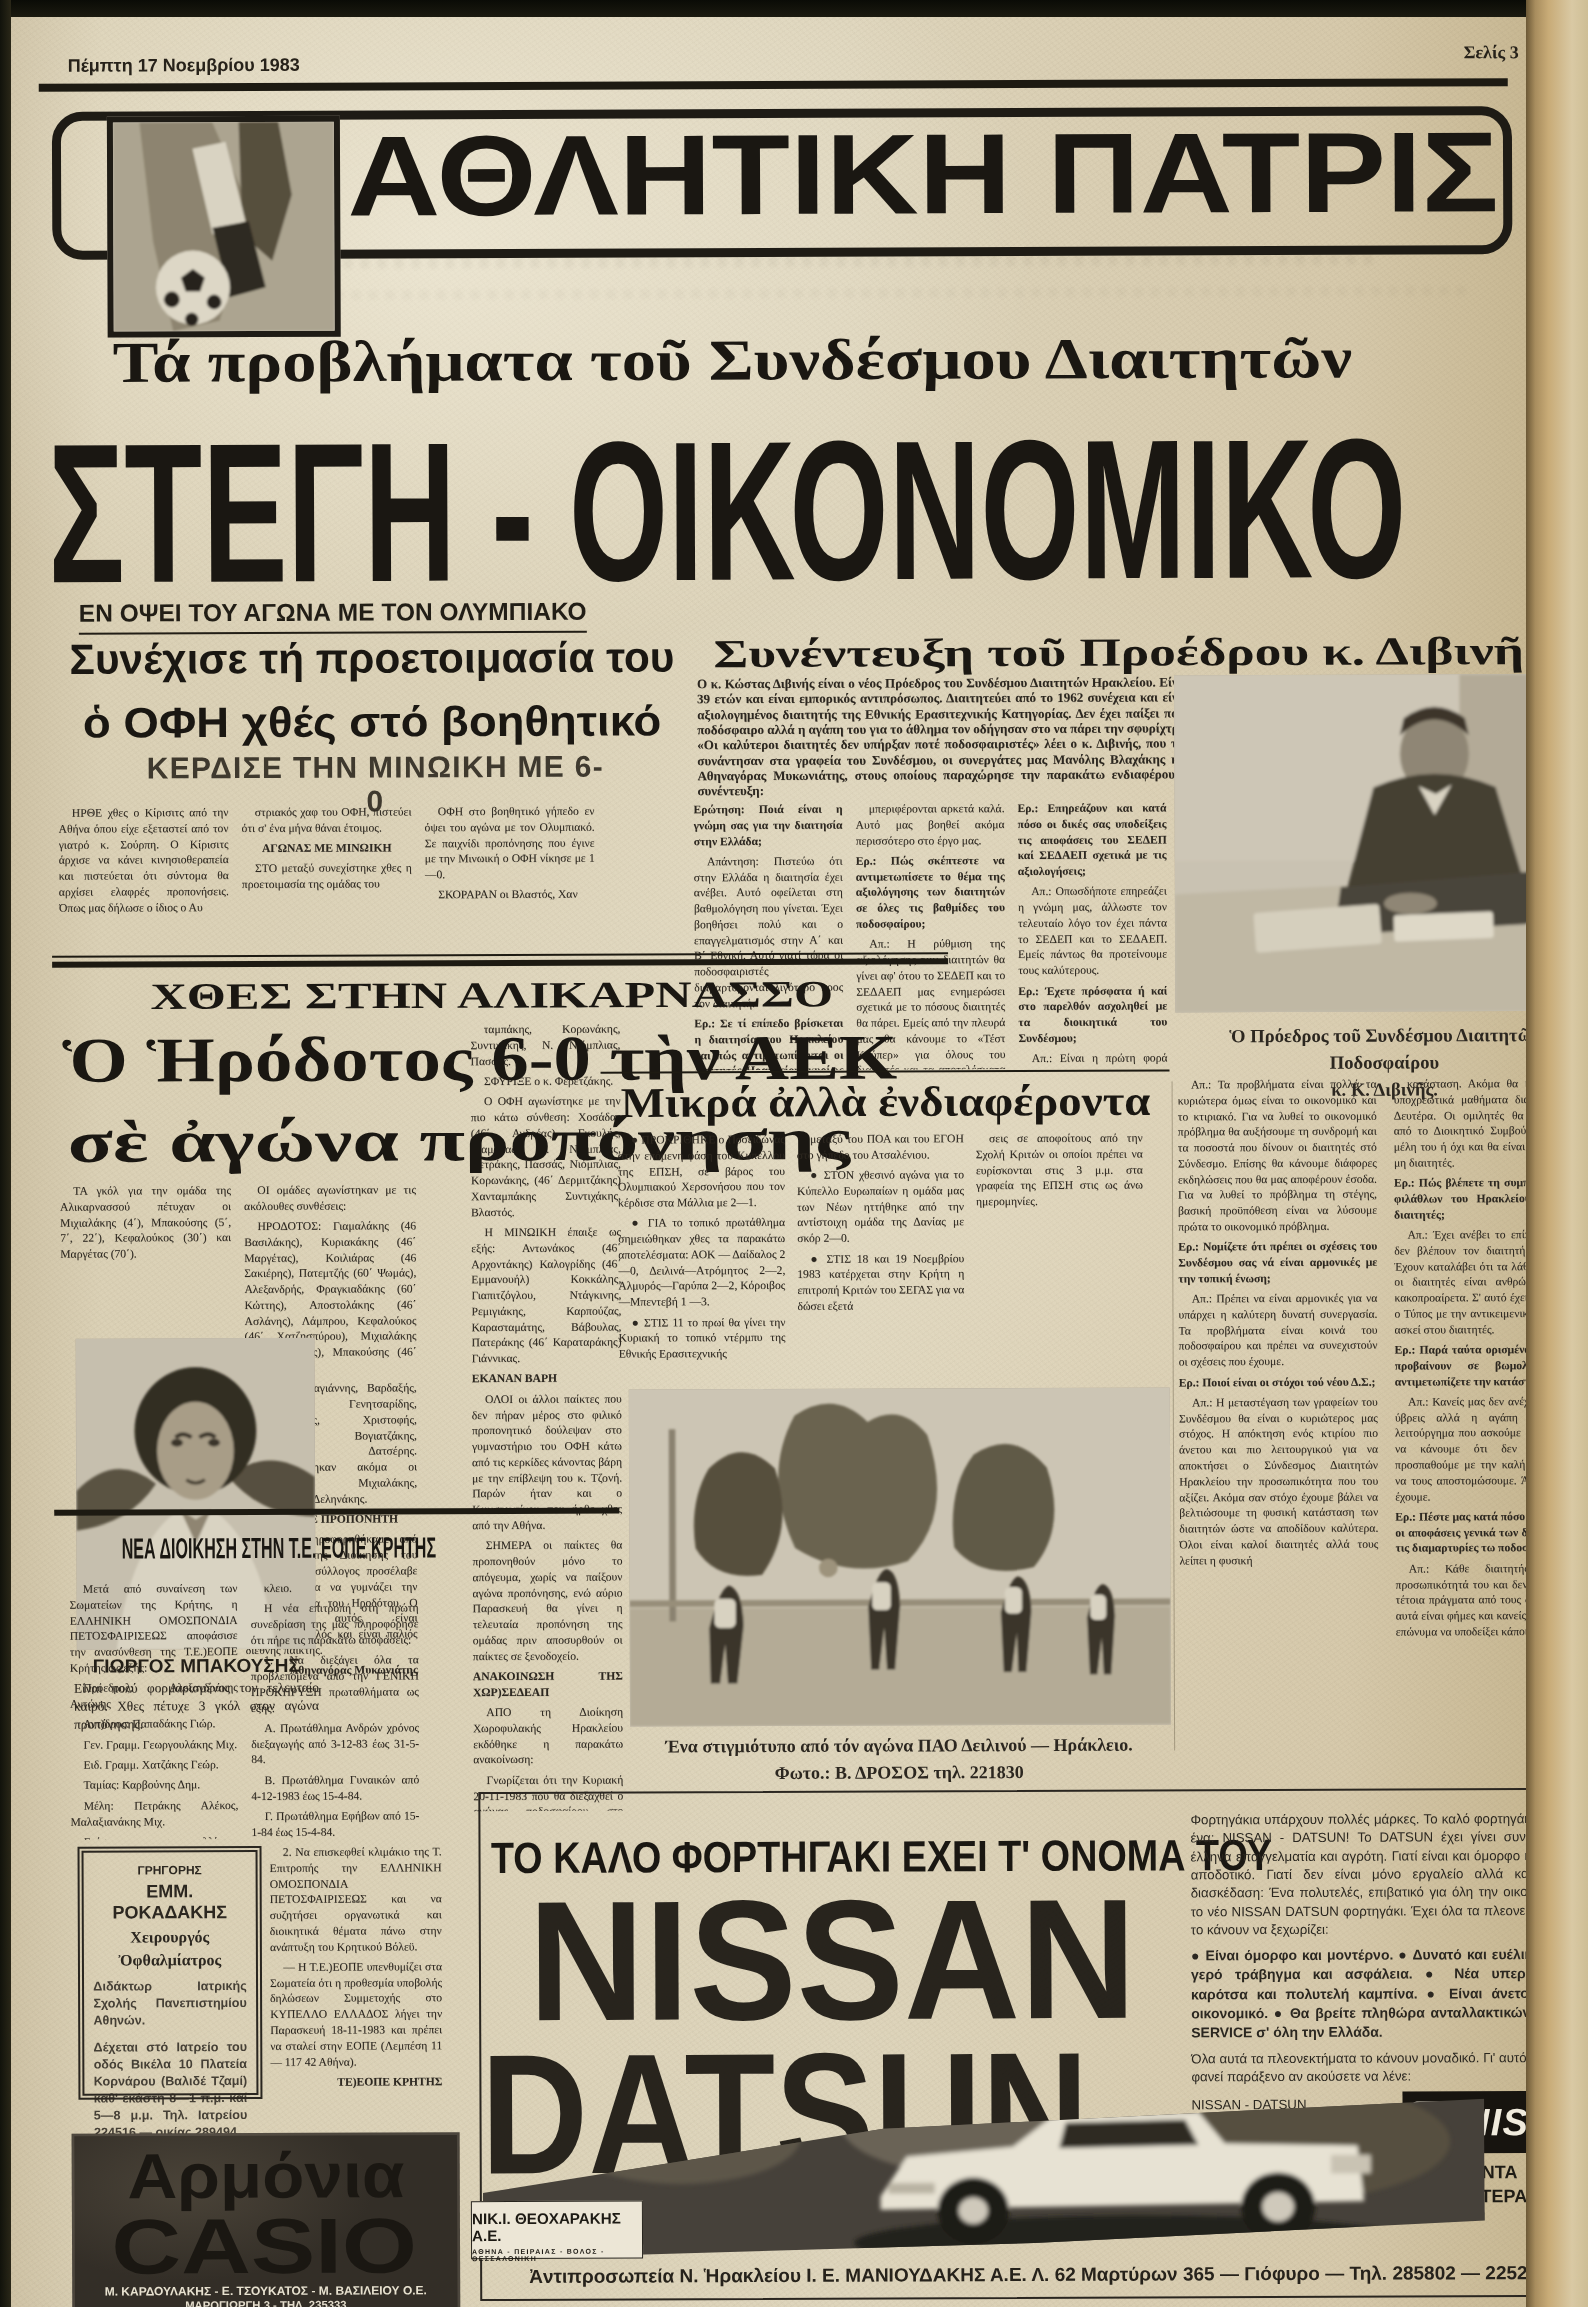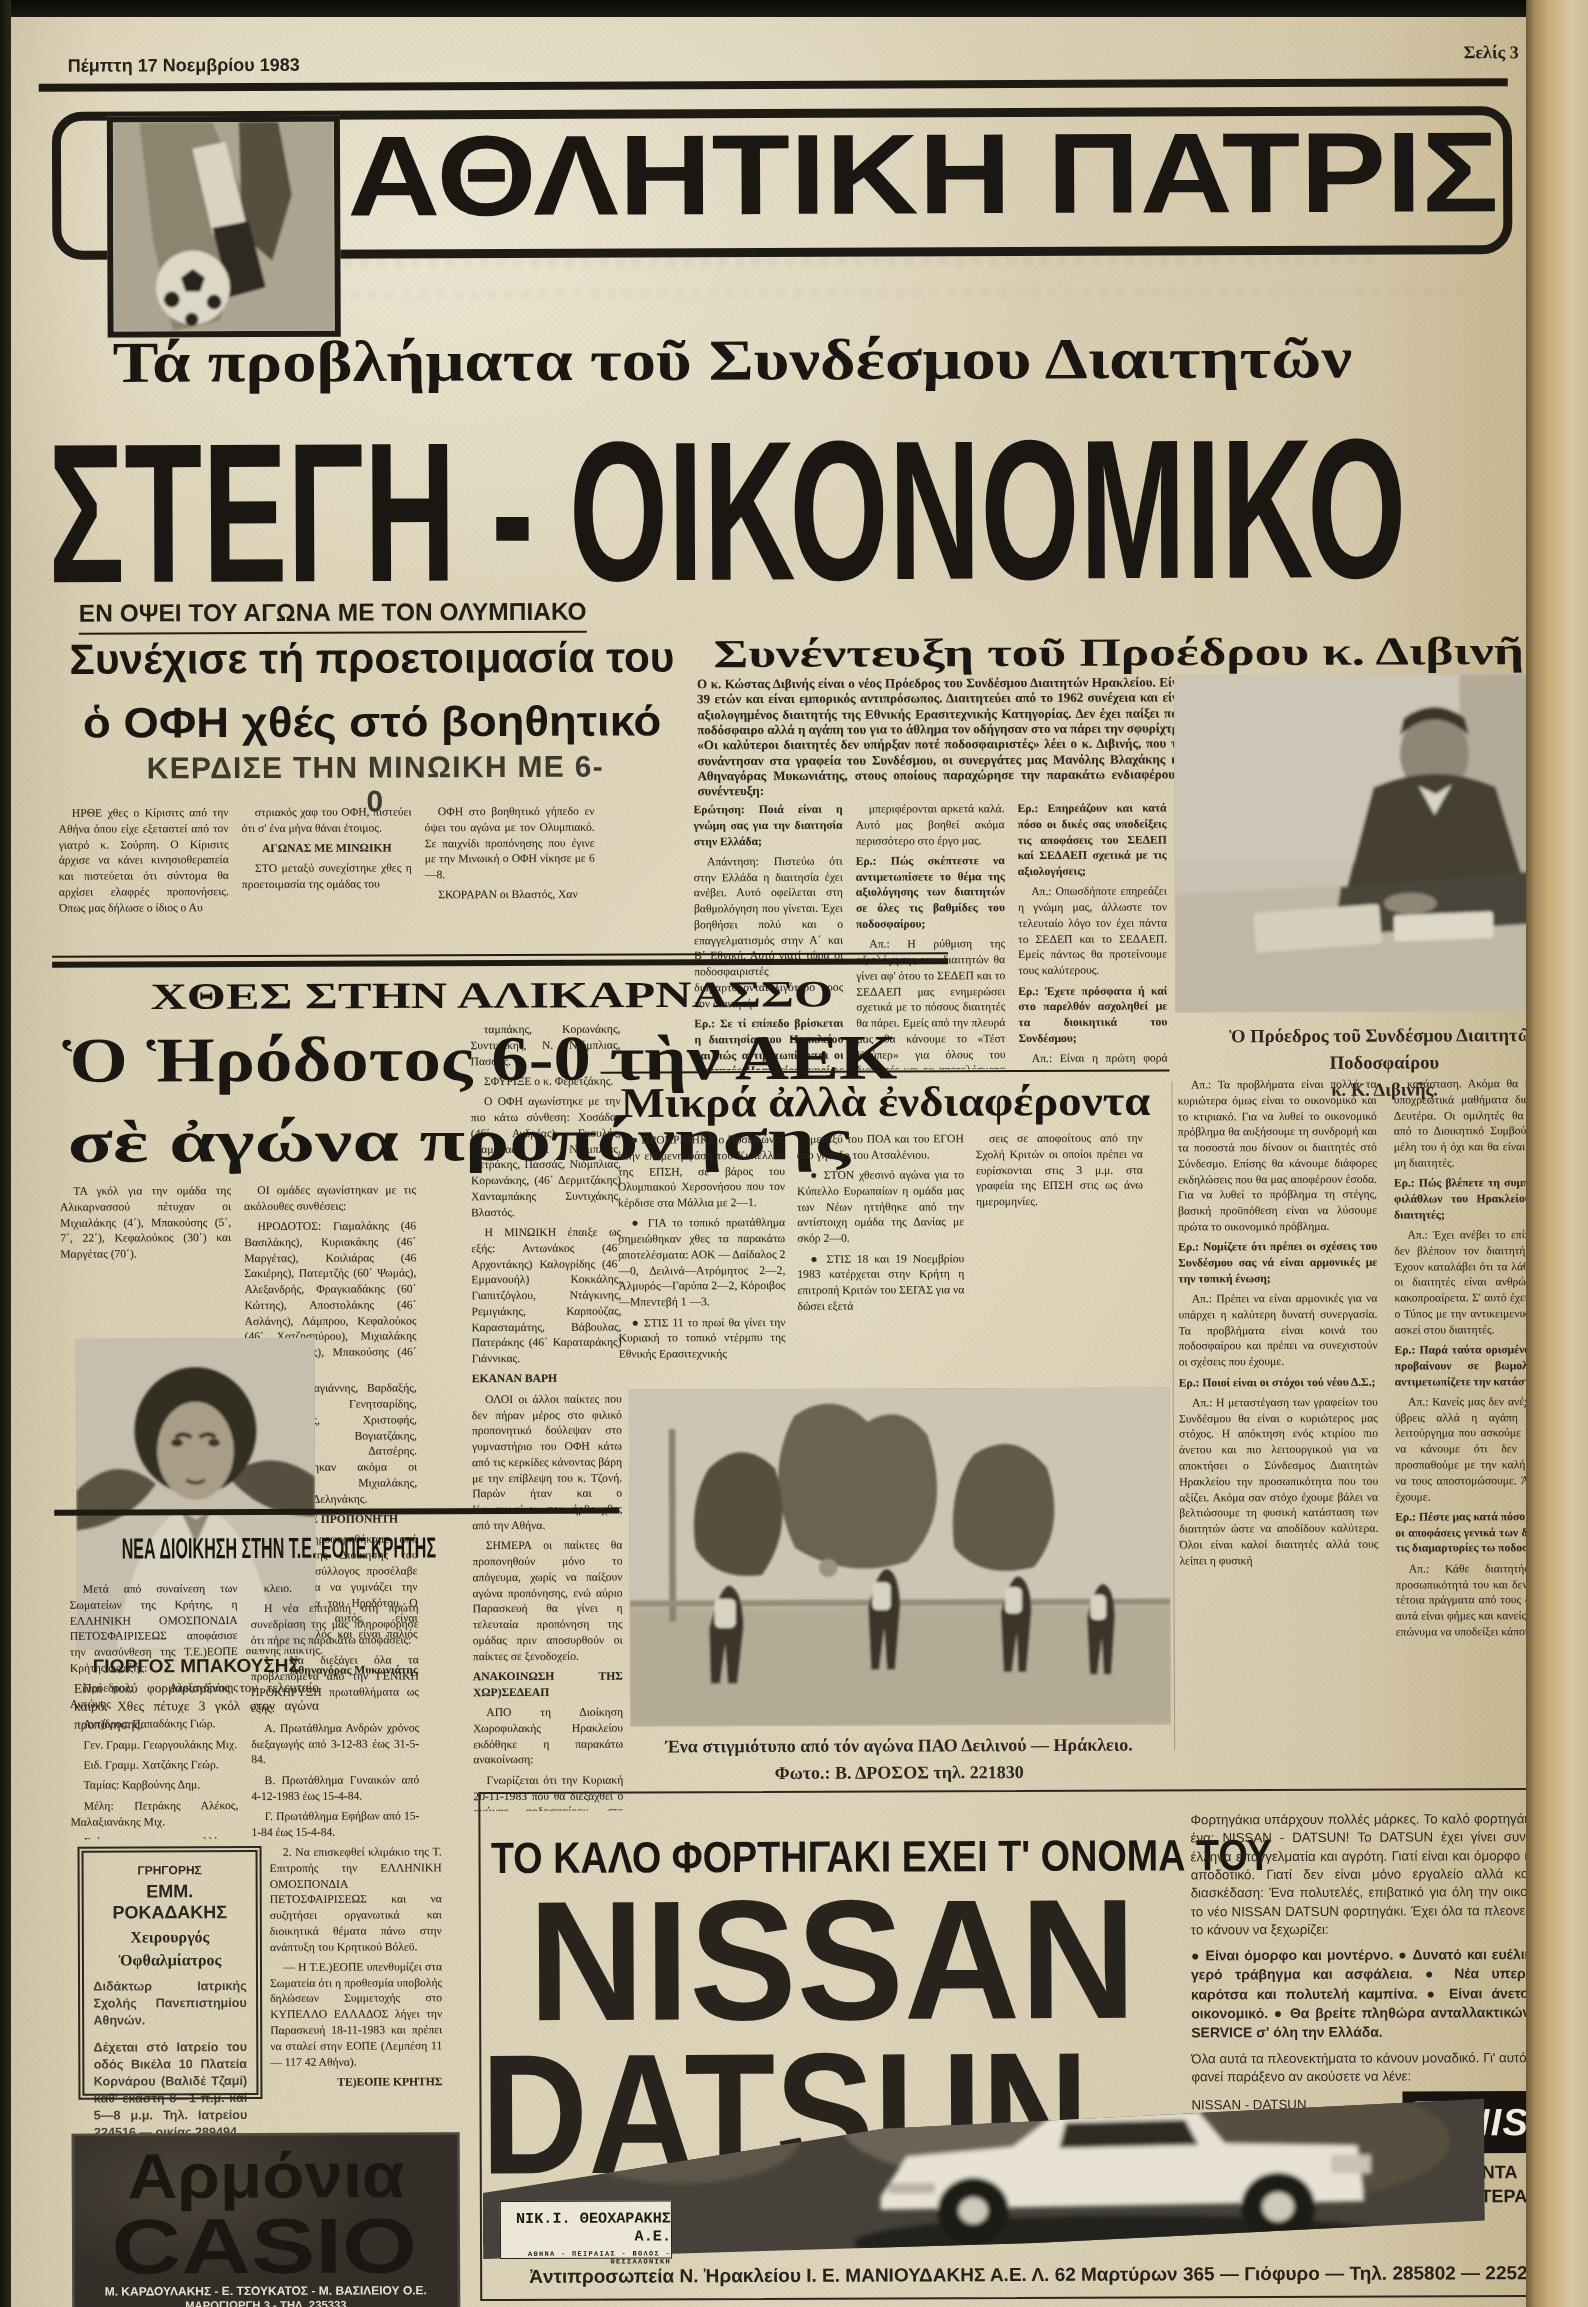--- a/index.html
+++ b/index.html
@@ -58,21 +58,21 @@
   
   #nis-frame{left:464px;top:1775px;width:1121px;height:505px;border:2px solid #2a2620;}
   .nisbody{font-family:"Liberation Sans","DejaVu Sans",sans-serif;color:#2b2720;}
   .nisbody p{margin:0 0 6.6px;}
   #nis-logo{background:#17140f;display:flex;align-items:center;gap:8px;padding:5.3px 9.3px;box-sizing:border-box;}
   #nis-logo .emblem{position:relative;width:42px;height:42px;background:#e9e4d6;border-radius:5.3px;flex:0 0 auto;}
   #nis-logo .emblem .ring{position:absolute;left:4.6px;top:4.6px;width:33px;height:33px;border:4.6px solid #17140f;border-radius:50%;box-sizing:border-box;}
   #nis-logo .emblem .bar{position:absolute;left:-1.3px;top:16px;width:45px;height:10.6px;background:#e9e4d6;border:1.3px solid #17140f;box-sizing:border-box;
      font-size:6px;font-weight:bold;color:#17140f;text-align:center;line-height:8px;letter-spacing:0.7px;}
   #nis-logo .word{color:#f0ebdd;font-size:38px;font-weight:bold;font-style:italic;letter-spacing:1.3px;}
-  #nis-dealer{left:484px;top:2184px;width:172px;height:58px;background:#ece6d6;border:1.3px solid #26231c;box-sizing:border-box;text-align:right;z-index:4;font-family:Liberation Mono, monospace;}
+  #nis-dealer{left:455px;top:2184px;width:172px;height:58px;background:#ece6d6;border:1.3px solid #26231c;box-sizing:border-box;text-align:left;z-index:4;}
   #nis-dealer .d1{font-size:15.2px;font-weight:bold;color:#1d1a14;margin-top:8px;}
   #nis-dealer .d2{font-size:7px;font-weight:bold;color:#1d1a14;letter-spacing:1.3px;margin-top:4px;}
   .vrule{background:rgba(70,60,40,.35);width:1.3px;}
 </style>
 </head>
 <body>
 
 <div id="page">
   <div id="paper" class="abs">
   <div id="sheet" class="abs">
@@ -127,21 +127,21 @@
     <div id="ofi-sub" class="abs sans">ΚΕΡΔΙΣΕ ΤΗΝ ΜΙΝΩΙΚΗ ΜΕ 6-0</div>
     <div class="abs col" style="left:48px;top:787px;width:170px;height:213px;">
           <p>ΗΡΘΕ χθες ο Κίρισιτς από την Αθήνα όπου είχε εξεταστεί από τον γιατρό κ. Σούρπη. Ο Κίρισιτς άρχισε να κάνει κινησιοθεραπεία και πιστεύεται ότι σύντομα θα αρχίσει ελαφρές προπονήσεις. Όπως μας δήλωσε ο ίδιος ο Αυ</p>
         </div>
     <div class="abs col" style="left:231px;top:787px;width:170px;height:213px;">
           <p>στριακός χαφ του ΟΦΗ, πιστεύει ότι σ' ένα μήνα θάναι έτοιμος.</p>
           <p class="b c">ΑΓΩΝΑΣ ΜΕ ΜΙΝΩΙΚΗ</p>
           <p>ΣΤΟ μεταξύ συνεχίστηκε χθες η προετοιμασία της ομάδας του</p>
         </div>
     <div class="abs col" style="left:414px;top:787px;width:170px;height:213px;">
-          <p>ΟΦΗ στο βοηθητικό γήπεδο εν όψει του αγώνα με τον Ολυμπιακό. Σε παιχνίδι προπόνησης που έγινε με την Μινωική ο ΟΦΗ νίκησε με 6—8.</p>
+          <p>ΟΦΗ στο βοηθητικό γήπεδο εν όψει του αγώνα με τον Ολυμπιακό. Σε παιχνίδι προπόνησης που έγινε με την Μινωική ο ΟΦΗ νίκησε με 1—0.</p>
           <p>ΣΚΟΡΑΡΑΝ οι Βλαστός, Χαν</p>
         </div>
     <div class="abs col" style="left:459px;top:1005px;width:150px;height:789px;">
           <p>ταμπάκης, Κορωνάκης, Συντιχάκης, Ν. Νιόμπλιας, Πασσάς.</p>
           <p>ΣΦΥΡΙΞΕ ο κ. Φερετζάκης.</p>
           <p>Ο ΟΦΗ αγωνίστηκε με την πιο κάτω σύνθεση: Χοσάδας (46΄ Ανδρέας) Γκουλής, Μαμάκας, Ζ. Νιόμπλιας, Πετράκης, Πασσάς, Νιόμπλιας, Κορωνάκης, (46΄ Δερμιτζάκης) Χανταμπάκης Συντιχάκης, Βλαστός.</p>
           <p>Η ΜΙΝΩΙΚΗ έπαιξε ως εξής: Αντωνάκος (46΄ Αρχοντάκης) Καλογρίδης (46΄ Εμμανουήλ) Κοκκάλης, Γιαπιτζόγλου, Ντάγκινης, Ρεμιγιάκης, Καρπούζας, Καρασταμάτης, Βάβουλας, Πατεράκης (46΄ Καραταράκης) Γιάννικας.</p>
           <p class="b">ΕΚΑΝΑΝ ΒΑΡΗ</p>
           <p>ΟΛΟΙ οι άλλοι παίκτες που δεν πήραν μέρος στο φιλικό προπονητικό δούλεψαν στο γυμναστήριο του ΟΦΗ κάτω από τις κερκίδες κάνοντας βάρη με την επίβλεψη του κ. Τζονή. Παρών ήταν και ο Κωνσταντίνου που ήρθε χθες από την Αθήνα.</p>
           <p>ΣΗΜΕΡΑ οι παίκτες θα προπονηθούν μόνο το απόγευμα, χωρίς να παίξουν αγώνα προπόνησης, ενώ αύριο Παρασκευή θα γίνει η τελευταία προπόνηση της ομάδας πριν αποσυρθούν οι παίκτες σε ξενοδοχείο.</p>

